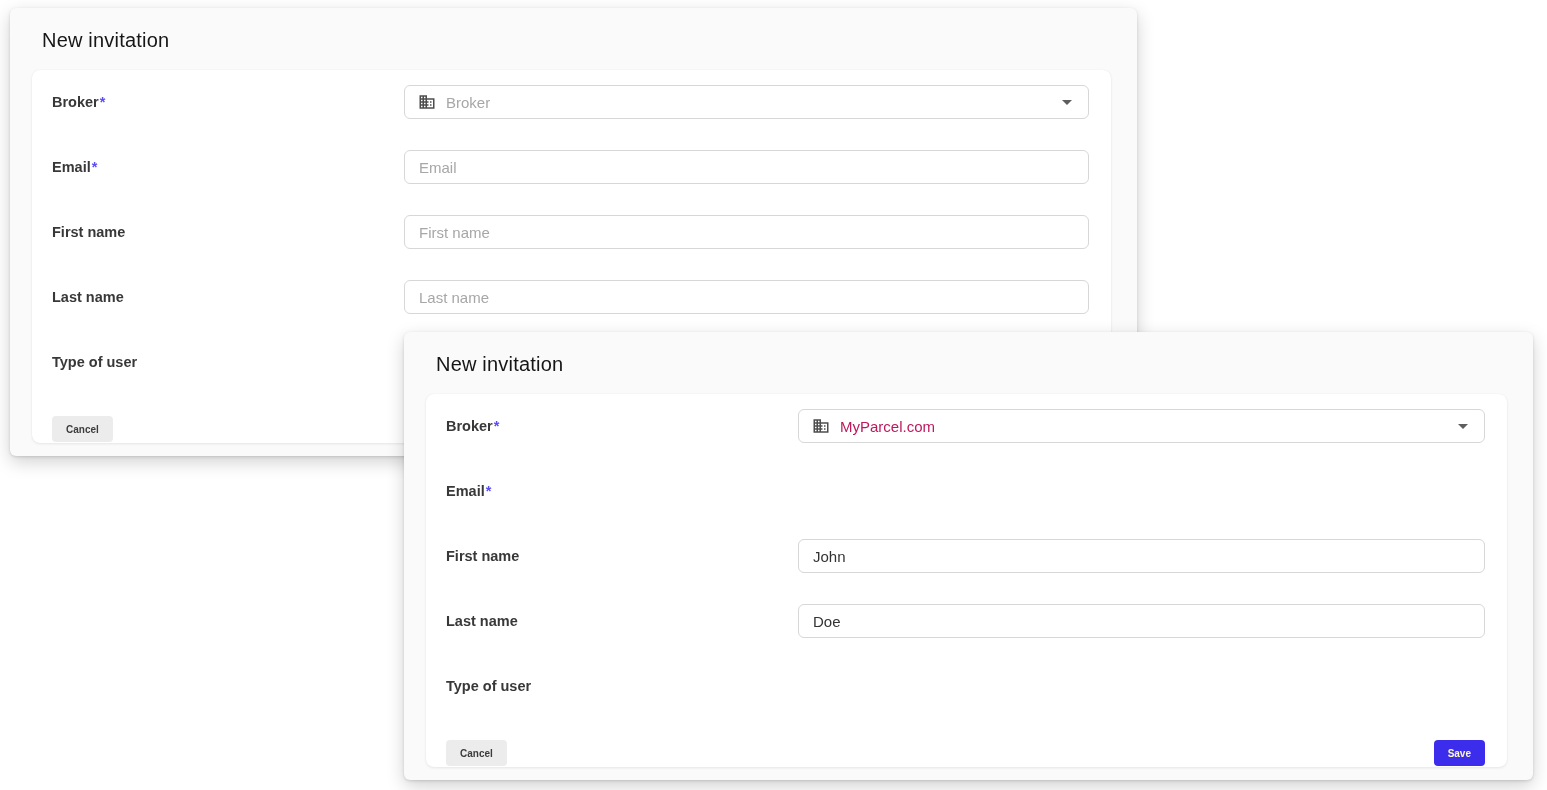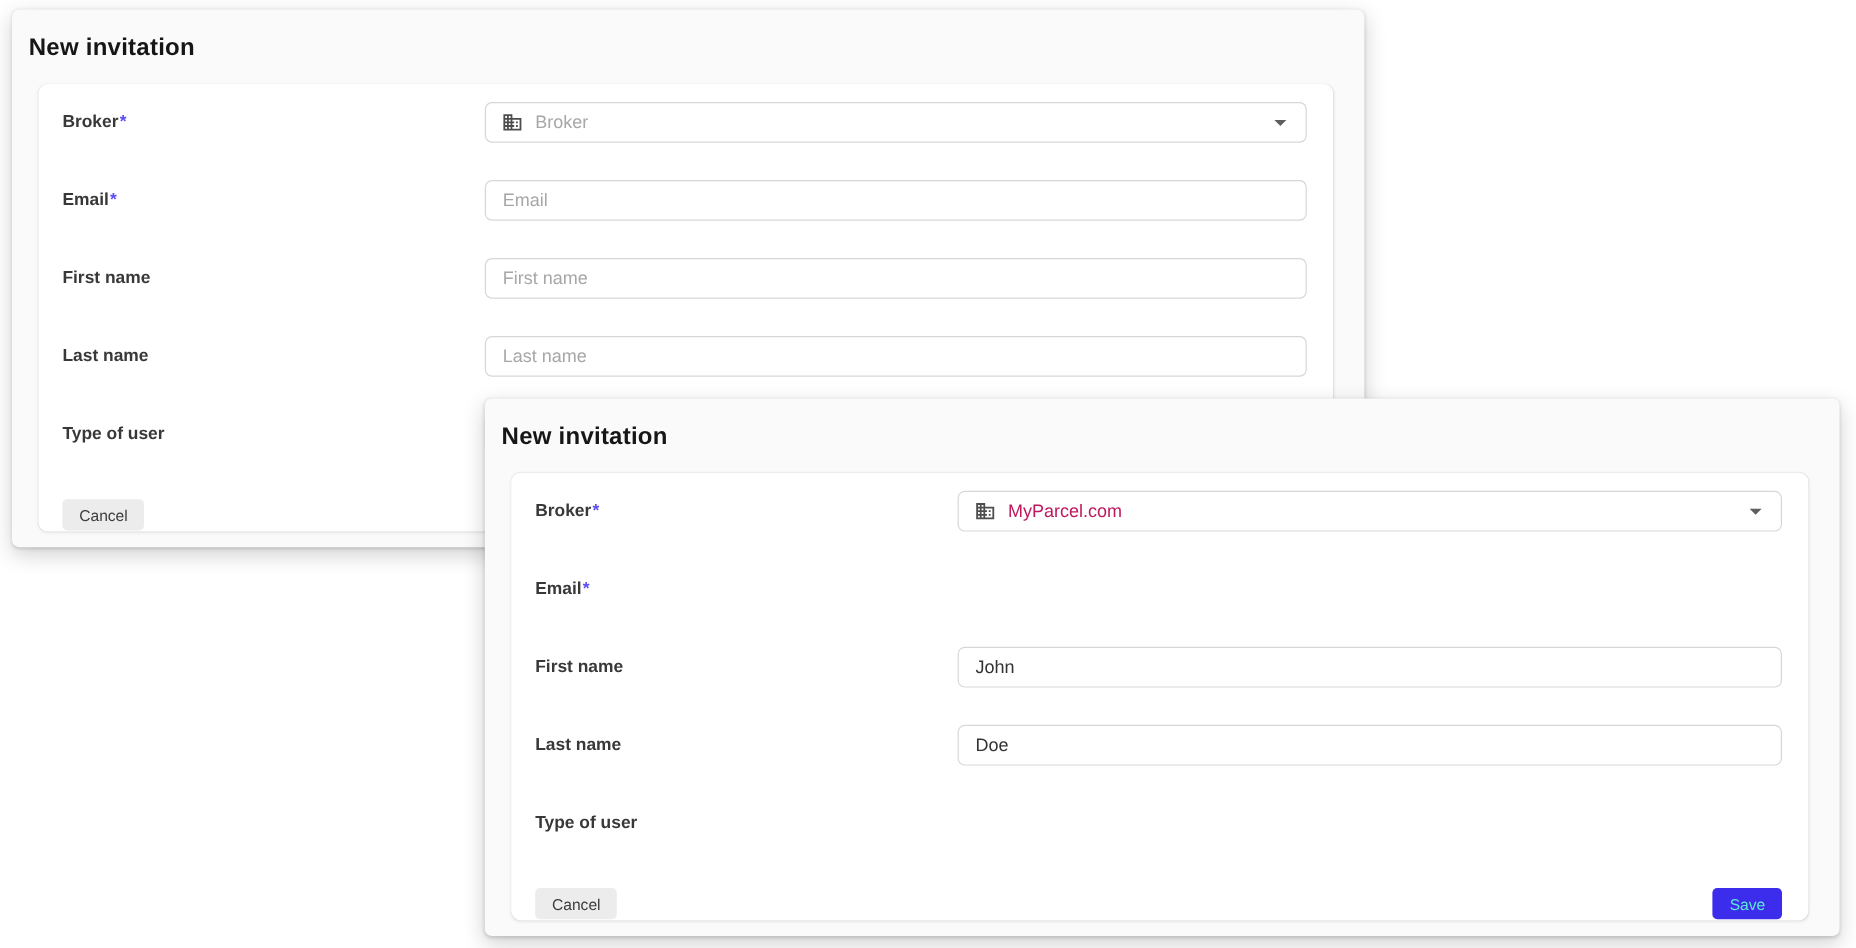--- a/index.html
+++ b/index.html
@@ -5,21 +5,21 @@
   * { margin:0; padding:0; box-sizing:border-box; }
   html,body { width:1547px; height:790px; background:#ffffff; overflow:hidden;
               font-family:"Liberation Sans","DejaVu Sans",sans-serif; }
   .stage { position:relative; width:1547px; height:790px; background:#ffffff; }
 
   .panel { position:absolute; background:#fafafa; border-radius:6px;
            box-shadow:0 1px 3px rgba(0,0,0,.14), 0 6px 18px rgba(0,0,0,.18); }
   .panel-back  { left:10px;  top:8px;   width:1127px; height:448px; z-index:1; }
   .panel-front { left:404px; top:332px; width:1129px; height:448px; z-index:2; }
 
-  .panel-title { position:absolute; top:21px; left:14px; font-size:20px; font-weight:700;
+  .panel-title { position:absolute; top:21px; left:32px; font-size:20px; font-weight:400;
                  color:#161616; letter-spacing:.2px; }
 
   .card { position:absolute; top:62px; left:22px; right:26px; bottom:13px;
           background:#ffffff; border-radius:8px;
           box-shadow:0 1px 3px rgba(0,0,0,.08), 0 0 1px rgba(0,0,0,.08);
           padding:15px 22px 0 20px; }
 
   .form-row { display:flex; align-items:center; height:34px; margin-bottom:31px; }
   .field-label { width:352px; flex:0 0 352px; font-size:14.5px; font-weight:700; color:#383838; }
   .req { color:#5b4ef5; font-weight:700; margin-left:1px; }
@@ -36,24 +36,24 @@
            border-top:5px solid #5e5e5e; }
 
   input.text-input { width:100%; height:34px; flex:1; border:1px solid #d7d7d7;
                      border-radius:6px; padding:0 14px; font-size:15px; color:#333333;
                      background:#ffffff; outline:none;
                      font-family:"Liberation Sans","DejaVu Sans",sans-serif; }
   input.text-input::placeholder { color:#a7a7a7; opacity:1; }
 
   .buttons-row { display:flex; align-items:center; justify-content:space-between;
                  margin-top:37px; height:26px; }
-  .btn { height:26px; border:none; border-radius:4px; padding:0 14px; font-size:13px;
-         cursor:pointer; font-family:"Liberation Sans","DejaVu Sans",sans-serif; }
+  .btn { height:26px; border:none; border-radius:4px; padding:0 14px; font-size:10px;
+         cursor:pointer; font-family:"Liberation Sans","DejaVu Sans",sans-serif;font-weight:bold; }
   .btn-cancel { background:#ececec; color:#3c3c3c; }
-  .btn-save   { background:#3b2deb; color:#5eead4; }
+  .btn-save   { background:#3b2deb; color:#fef9c3; }
 </style>
 </head>
 <body>
 
 <div class="stage">
 
   <section class="panel panel-back">
     <h1 class="panel-title">New invitation</h1>
 
     <div class="card">

